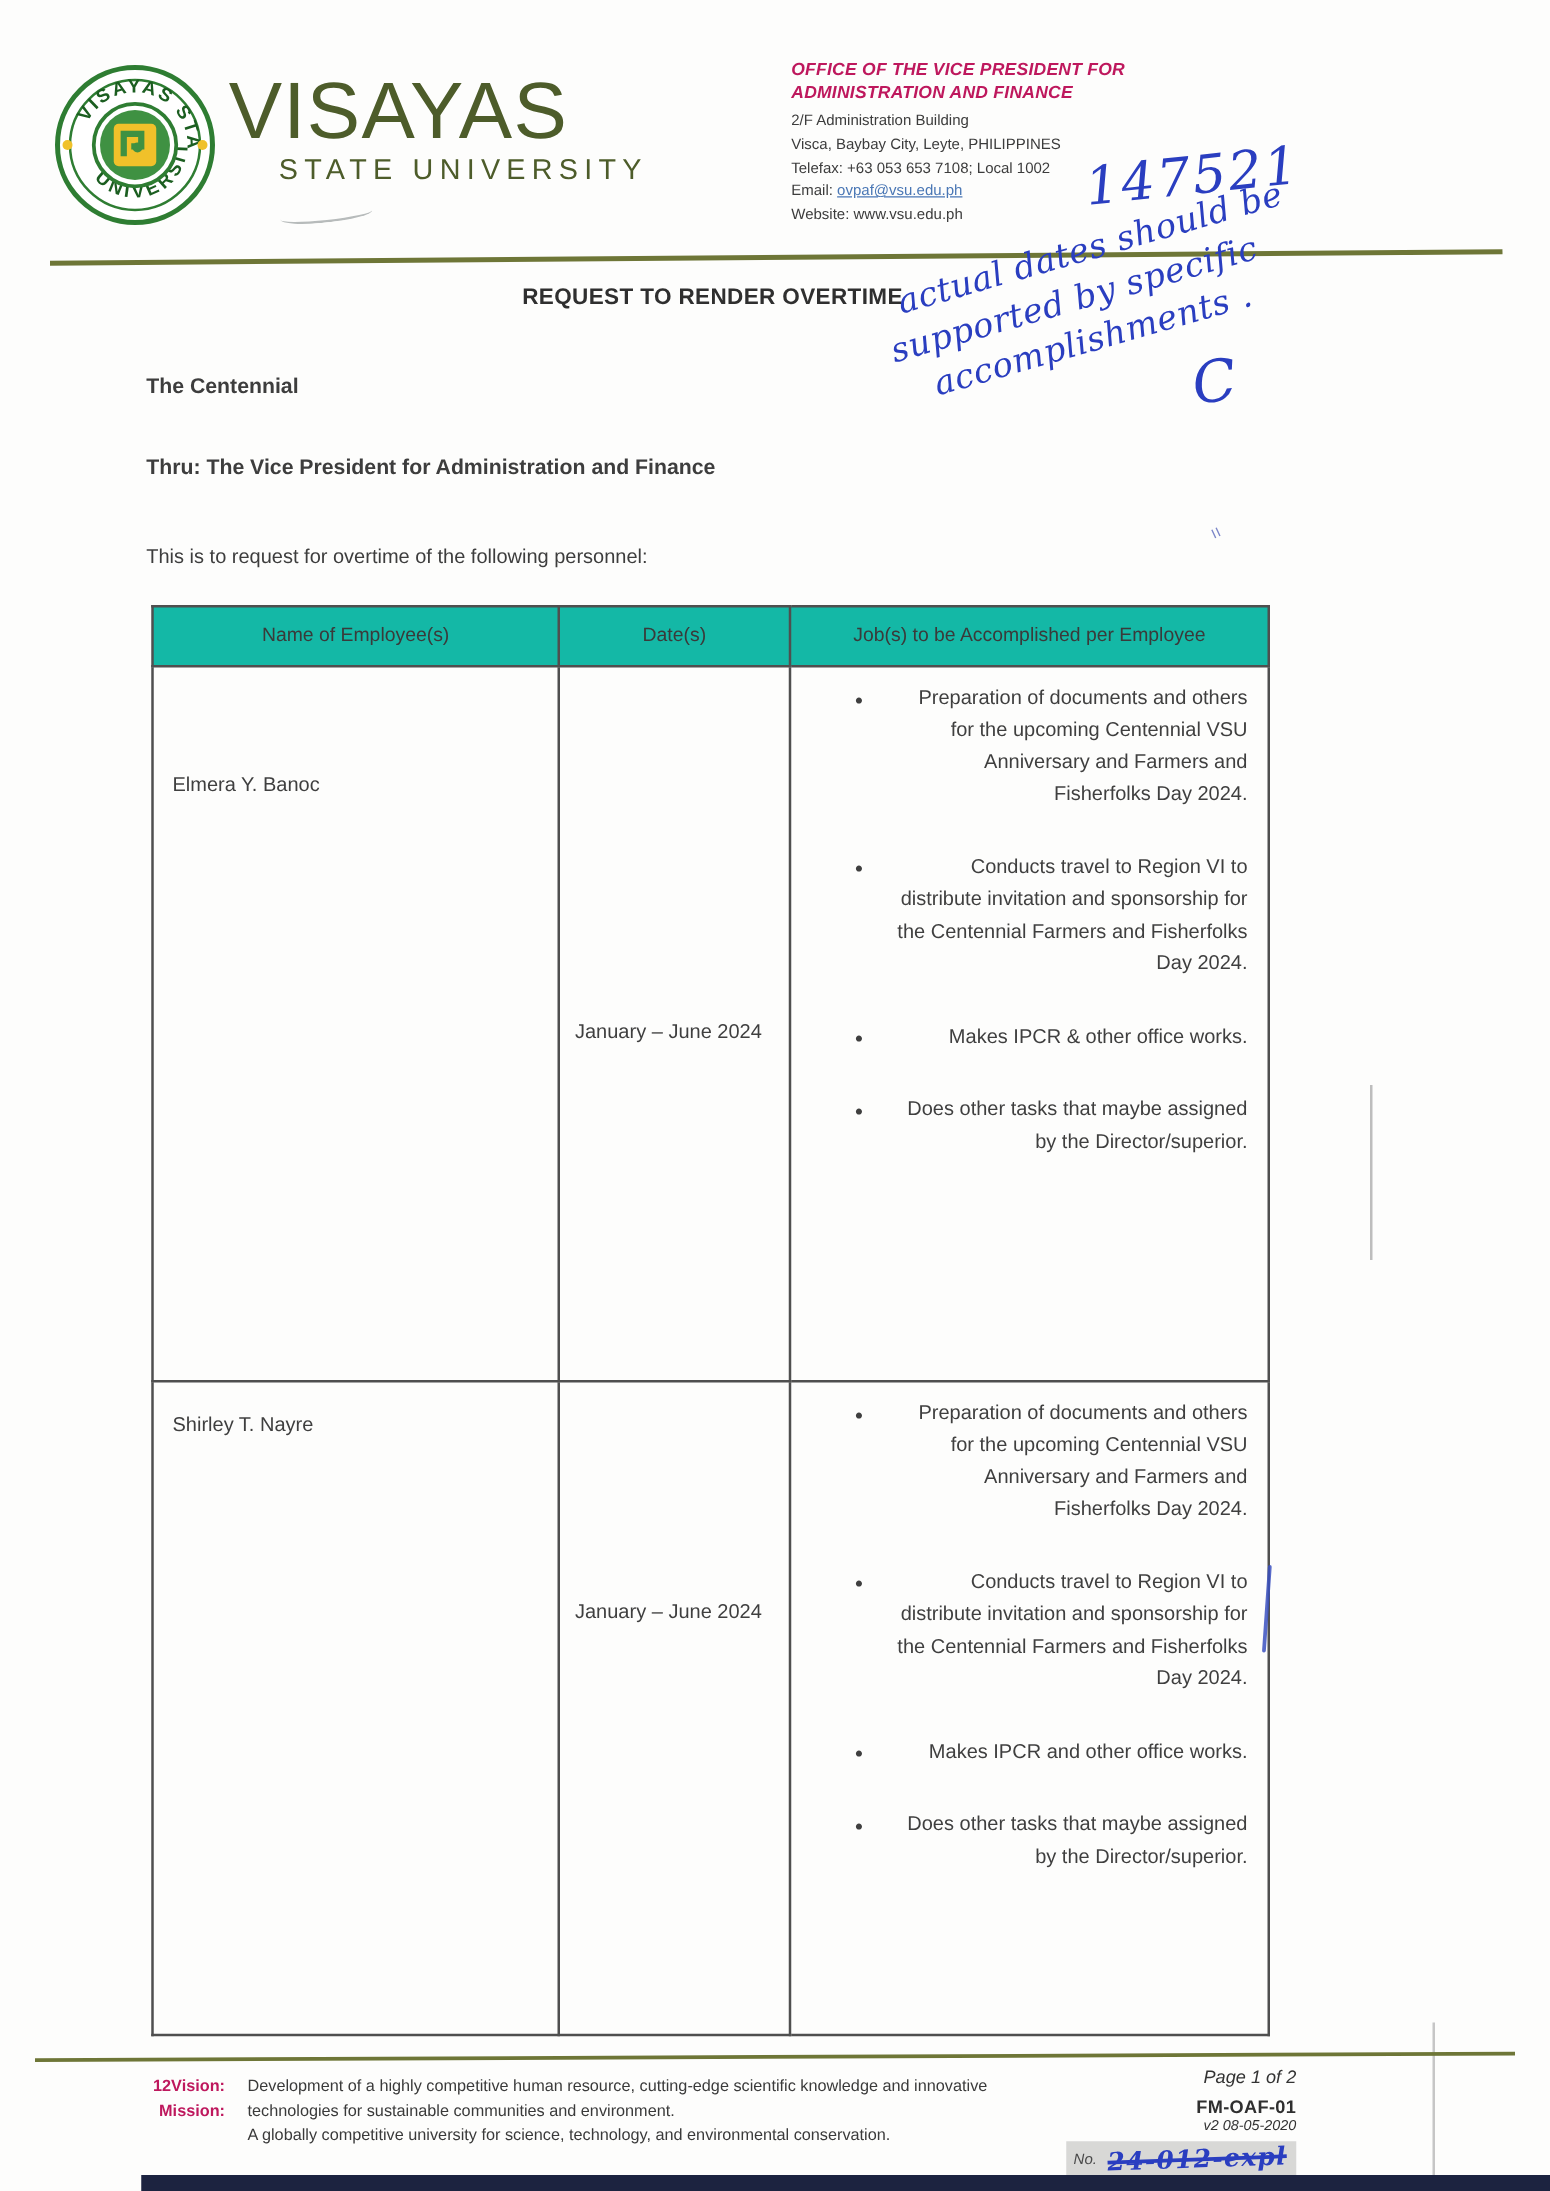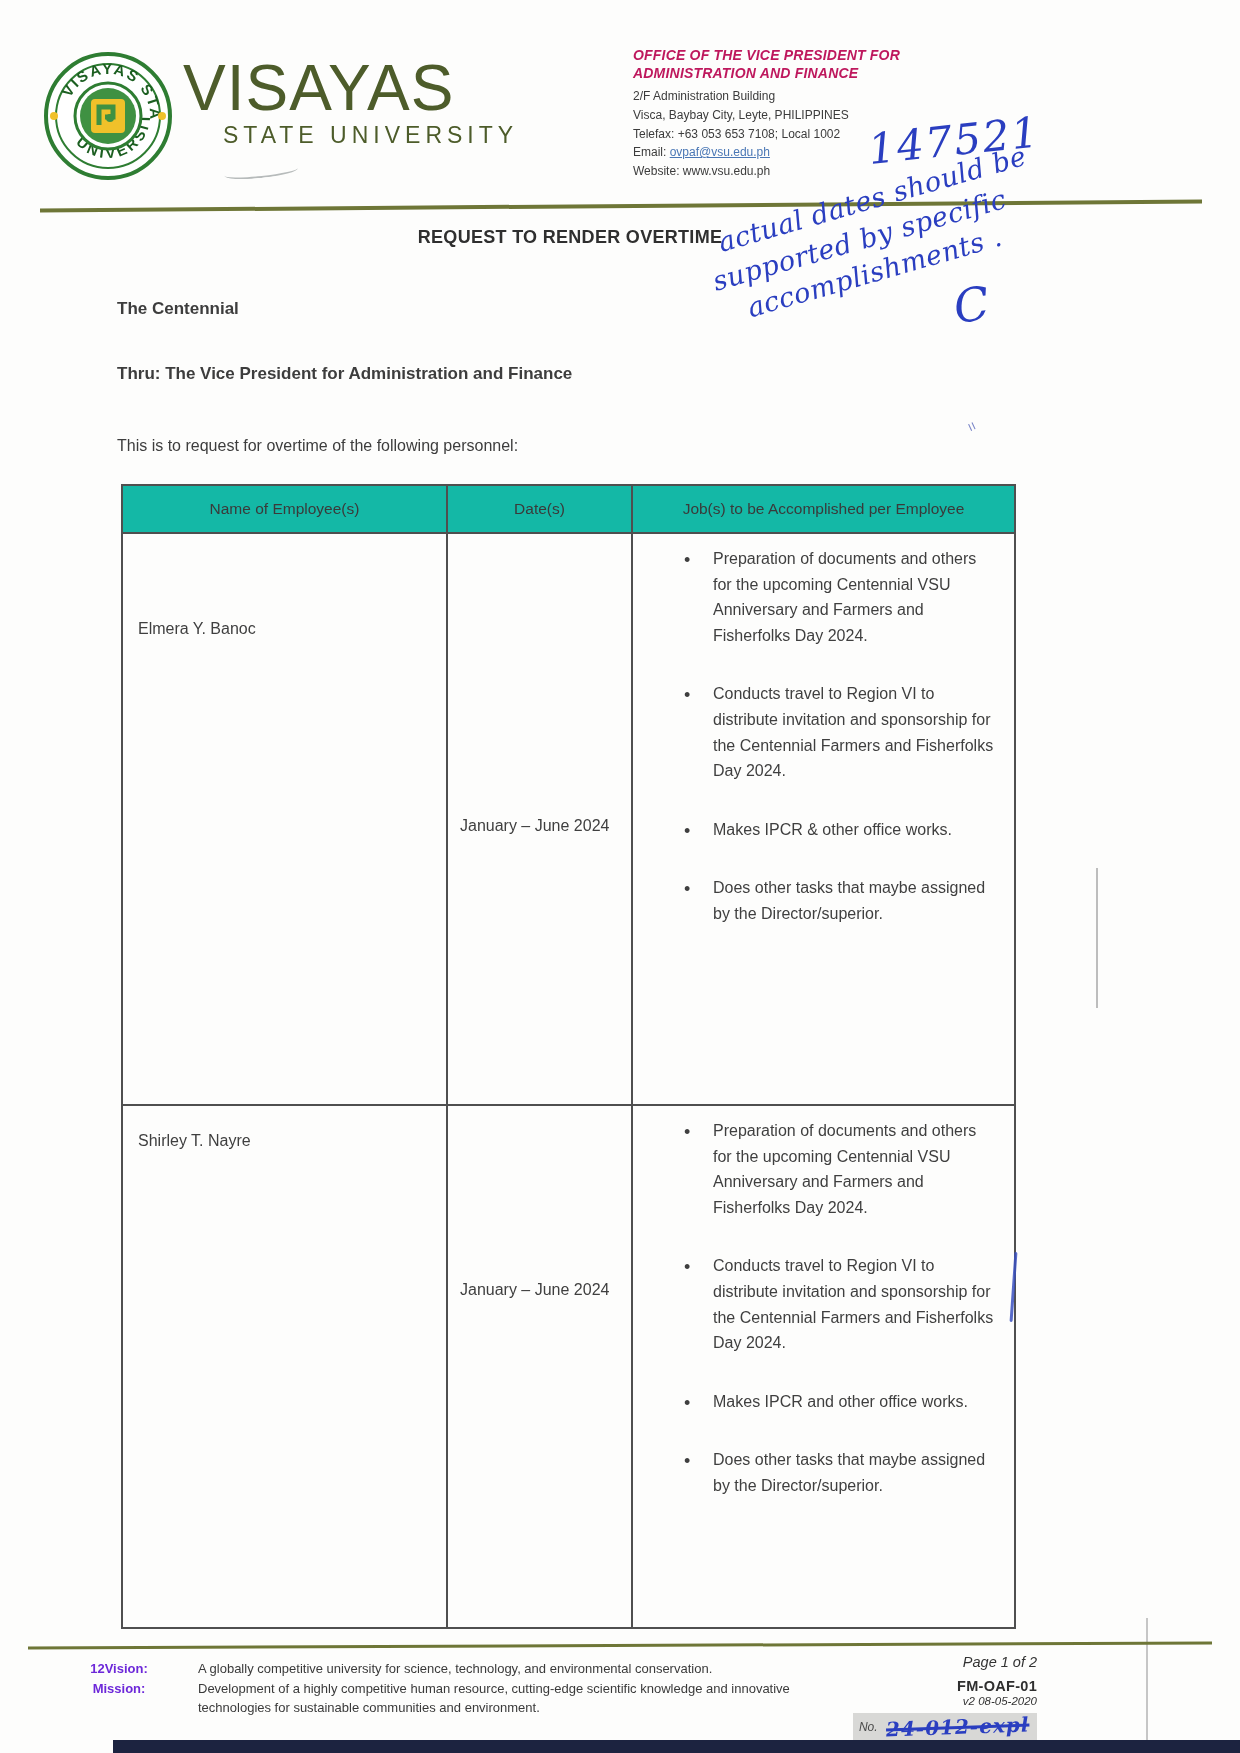--- a/index.html
+++ b/index.html
@@ -60,29 +60,29 @@
   .ot-table th { height:48px; background:#14b8a6; font-weight:normal;
     font-size:15.5px; color:#3a3a3a; text-align:center; vertical-align:middle; line-height:1.25; }
   .cell-name { font-size:16px; padding-left:15px; color:#3f3f3f; }
   .row-0 .cell-name { padding-top:86px; }
   .row-1 .cell-name { padding-top:26px; }
   .row-0 { height:572px; }
   .row-1 { height:523px; }
   .cell-date { font-size:16px; padding-left:12px; line-height:2.0; color:#3f3f3f; }
   .row-0 .cell-date { padding-top:276px; }
   .row-1 .cell-date { padding-top:168px; }
-  .cell-jobs ul { list-style:none; margin:0; padding:12px 16px 0 80px; }
+  .cell-jobs ul { list-style:none; margin:0; padding:12px 16px 0 80px;text-align:right; }
   .cell-jobs li { position:relative; margin-bottom:33px; font-size:16px; line-height:1.6; color:#3f3f3f; }
   .cell-jobs li::before { content:"\2022"; position:absolute; left:-29px; top:0; font-size:18px; }
 
   
   .rule-bottom { position:absolute; left:28px; top:1644px; width:1184px; height:3px;
     background:#6e7637; transform:rotate(-0.25deg); }
   .footer-left { position:absolute; left:58px; top:1659px; display:flex; }
-  .footer-labels { width:122px; text-align:center; font-weight:bold; font-size:13px; line-height:1.5; color:#6d28d9; }
+  .footer-labels { width:122px; text-align:right; font-weight:bold; font-size:13px; line-height:1.5; color:#be185d; }
   .footer-texts { margin-left:18px; width:640px; font-size:13px; line-height:1.5; color:#3a3a3a; }
   .footer-right { position:absolute; left:815px; width:222px; top:1654px; text-align:right; }
   .page-num { font-size:14.5px; font-style:italic; color:#333; }
   .form-code { margin-top:8px; font-size:14.5px; font-weight:bold; color:#2f2f2f; letter-spacing:.3px; }
   .form-ver { margin-top:1px; font-size:11.5px; font-style:italic; color:#333; }
   .no-chip { margin-top:6px; display:inline-flex; align-items:center; background:#d8d8d6; padding:2px 8px 2px 6px; }
   .no-label { font-size:12px; font-style:italic; color:#4a4a4a; }
   .no-value { margin-left:8px; font-family:"DejaVu Serif", serif; font-style:italic; font-weight:bold;
     font-size:20px; color:#2a3ec0; letter-spacing:1px; transform:rotate(-2deg);
     text-decoration:line-through; text-decoration-thickness:3px; }
@@ -210,22 +210,22 @@
   <div class="artifact-line-2"></div>
   <div class="artifact-pen"></div>
 
   <div class="rule-bottom"></div>
   <div class="footer-left">
     <div class="footer-labels">
       <div>12Vision:</div>
       <div>Mission:</div>
     </div>
     <div class="footer-texts">
+      <div>Development of a highly competitive human resource, cutting-edge scientific knowledge and innovative technologies for sustainable communities and environment.</div>
       <div>A globally competitive university for science, technology, and environmental conservation.</div>
-      <div>Development of a highly competitive human resource, cutting-edge scientific knowledge and innovative technologies for sustainable communities and environment.</div>
     </div>
   </div>
 
   <div class="footer-right">
     <div class="page-num">Page 1 of 2</div>
     <div class="form-code">FM-OAF-01</div>
     <div class="form-ver">v2 08-05-2020</div>
     <div class="no-chip">
       <span class="no-label">No.</span>
       <span class="no-value">24-012-expl</span>

